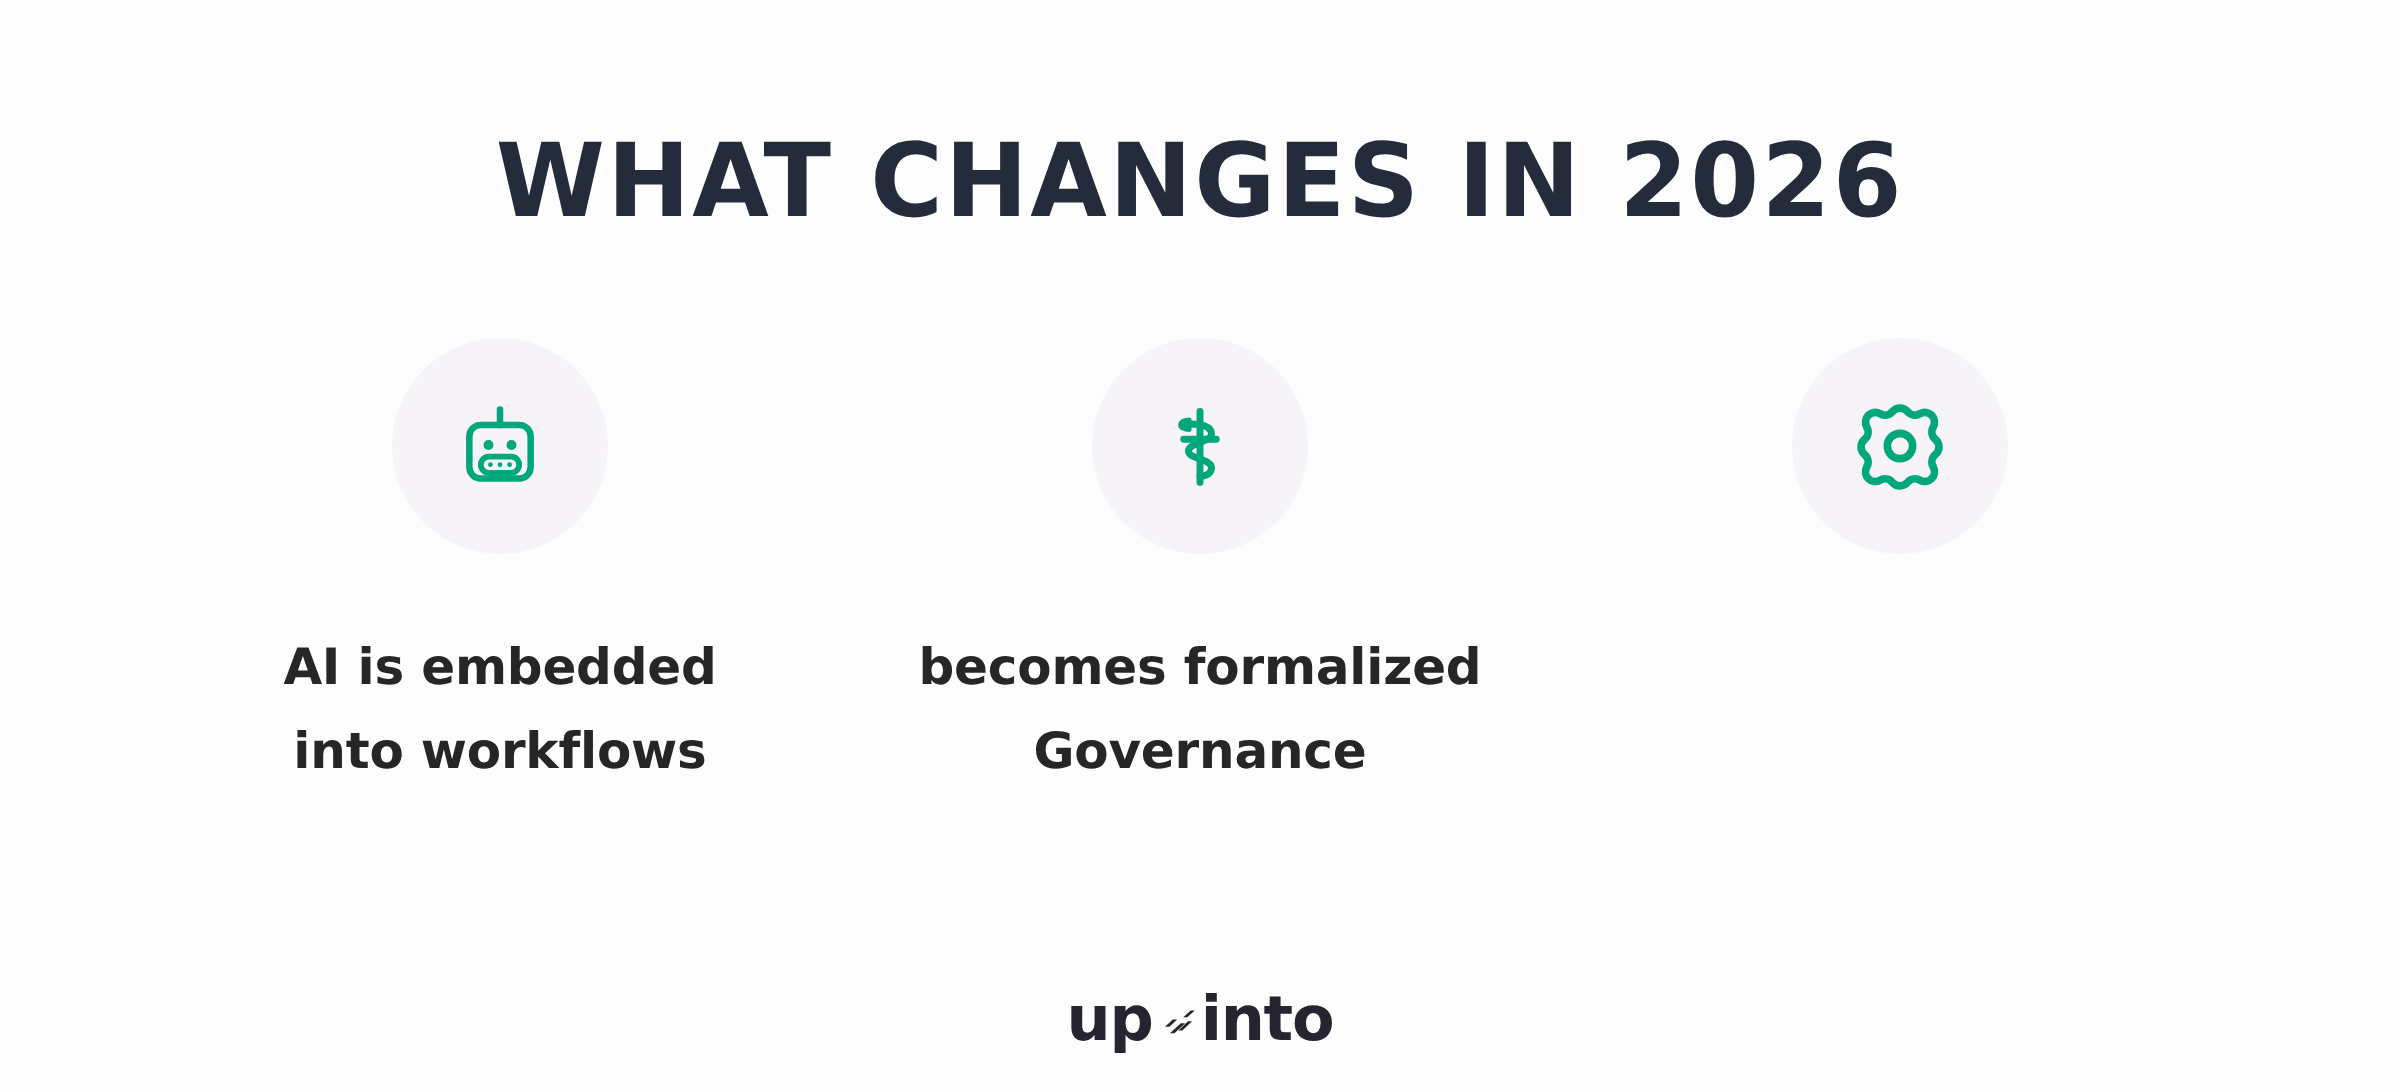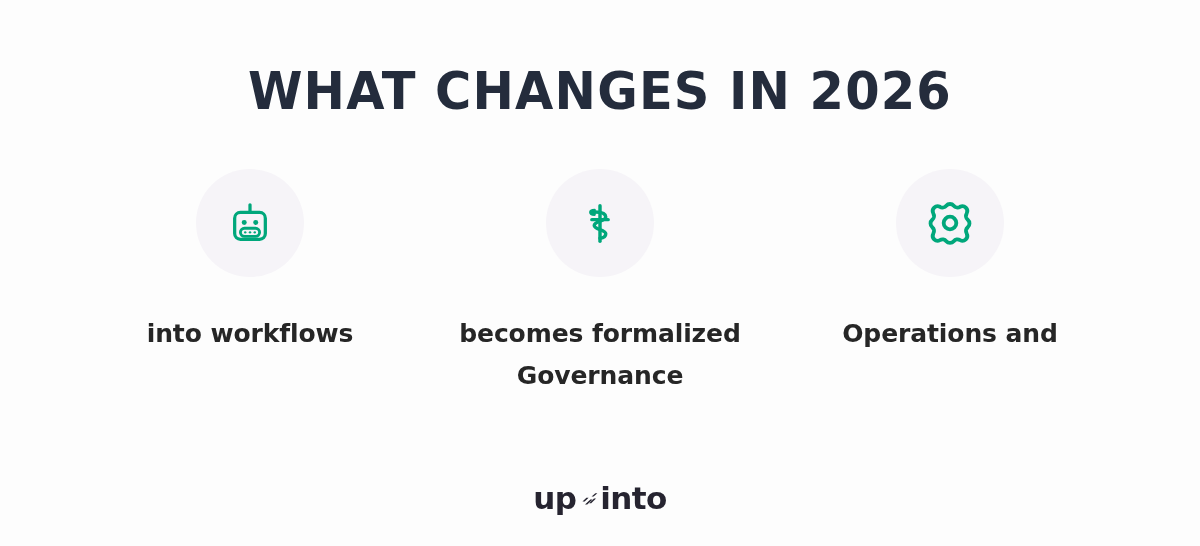--- a/index.html
+++ b/index.html
@@ -78,21 +78,21 @@
     text-align:center;
     letter-spacing:-0.1px;
   }
   .feature-caption .ln { display:block; white-space:nowrap; }
 
   
   .logo {
     position:absolute;
     left:0;
     right:0;
-    bottom:32px;
+    bottom:20px;
     display:flex;
     align-items:center;
     justify-content:center;
     gap:0px;
   }
   .logo-text {
     font-family:"DejaVu Sans", sans-serif;
     font-size:31px;
     font-weight:bold;
     color:#262430;
@@ -124,20 +124,21 @@
             <circle cx="18" cy="23.5" r="2.6" fill="#00a77b" stroke="none"></circle>
             <circle cx="30" cy="23.5" r="2.6" fill="#00a77b" stroke="none"></circle>
             <rect x="14" y="29.5" width="20" height="8.5" rx="4.25" stroke-width="3"></rect>
             <circle cx="19" cy="33.75" r="1.25" fill="#00a77b" stroke="none"></circle>
             <circle cx="24" cy="33.75" r="1.25" fill="#00a77b" stroke="none"></circle>
             <circle cx="29" cy="33.75" r="1.25" fill="#00a77b" stroke="none"></circle>
           </svg>
         </span>
       </div>
       <div class="feature-caption">
+        <span class="ln">AI is embedded</span>
         <span class="ln">into workflows</span>
       </div>
     </div>
 
     <div class="feature">
       <div class="icon-badge">
         <span>
           <svg width="44" height="46" viewBox="0 0 44 48" fill="none" stroke="#00a77b" stroke-width="3.6" stroke-linecap="round" stroke-linejoin="round">
 
             <line x1="22" y1="6" x2="22" y2="43"></line>
@@ -160,21 +161,20 @@
       <div class="icon-badge">
         <span>
           <svg width="46" height="46" viewBox="0 0 48 48" fill="none">
             <path d="M24 4.2
                      a5.1 5.1 0 0 1 3.9 1.8 5.1 5.1 0 0 0 6.6 1.1 5.1 5.1 0 0 1 6.9 6.9 5.1 5.1 0 0 0 1.1 6.6 5.1 5.1 0 0 1 0 7.8 5.1 5.1 0 0 0-1.1 6.6 5.1 5.1 0 0 1-6.9 6.9 5.1 5.1 0 0 0-6.6 1.1 5.1 5.1 0 0 1-7.8 0 5.1 5.1 0 0 0-6.6-1.1 5.1 5.1 0 0 1-6.9-6.9 5.1 5.1 0 0 0-1.1-6.6 5.1 5.1 0 0 1 0-7.8 5.1 5.1 0 0 0 1.1-6.6 5.1 5.1 0 0 1 6.9-6.9 5.1 5.1 0 0 0 6.6-1.1A5.1 5.1 0 0 1 24 4.2z" stroke="#00a77b" stroke-width="4" stroke-linejoin="round"></path>
             <circle cx="24" cy="24" r="6.6" stroke="#00a77b" stroke-width="4"></circle>
           </svg>
         </span>
       </div>
       <div class="feature-caption">
-        <span class="ln">Operations and</span>
       </div>
     </div>
 
   </div>
 
   <div class="logo">
     <span class="logo-text">up</span>
     <span class="logo-mark">
       <svg width="22" height="22" viewBox="0 0 22 22" fill="#262430">
         <polygon points="5.5,12.4 9.4,8.8 11.6,8.8 7.7,12.4"></polygon>

